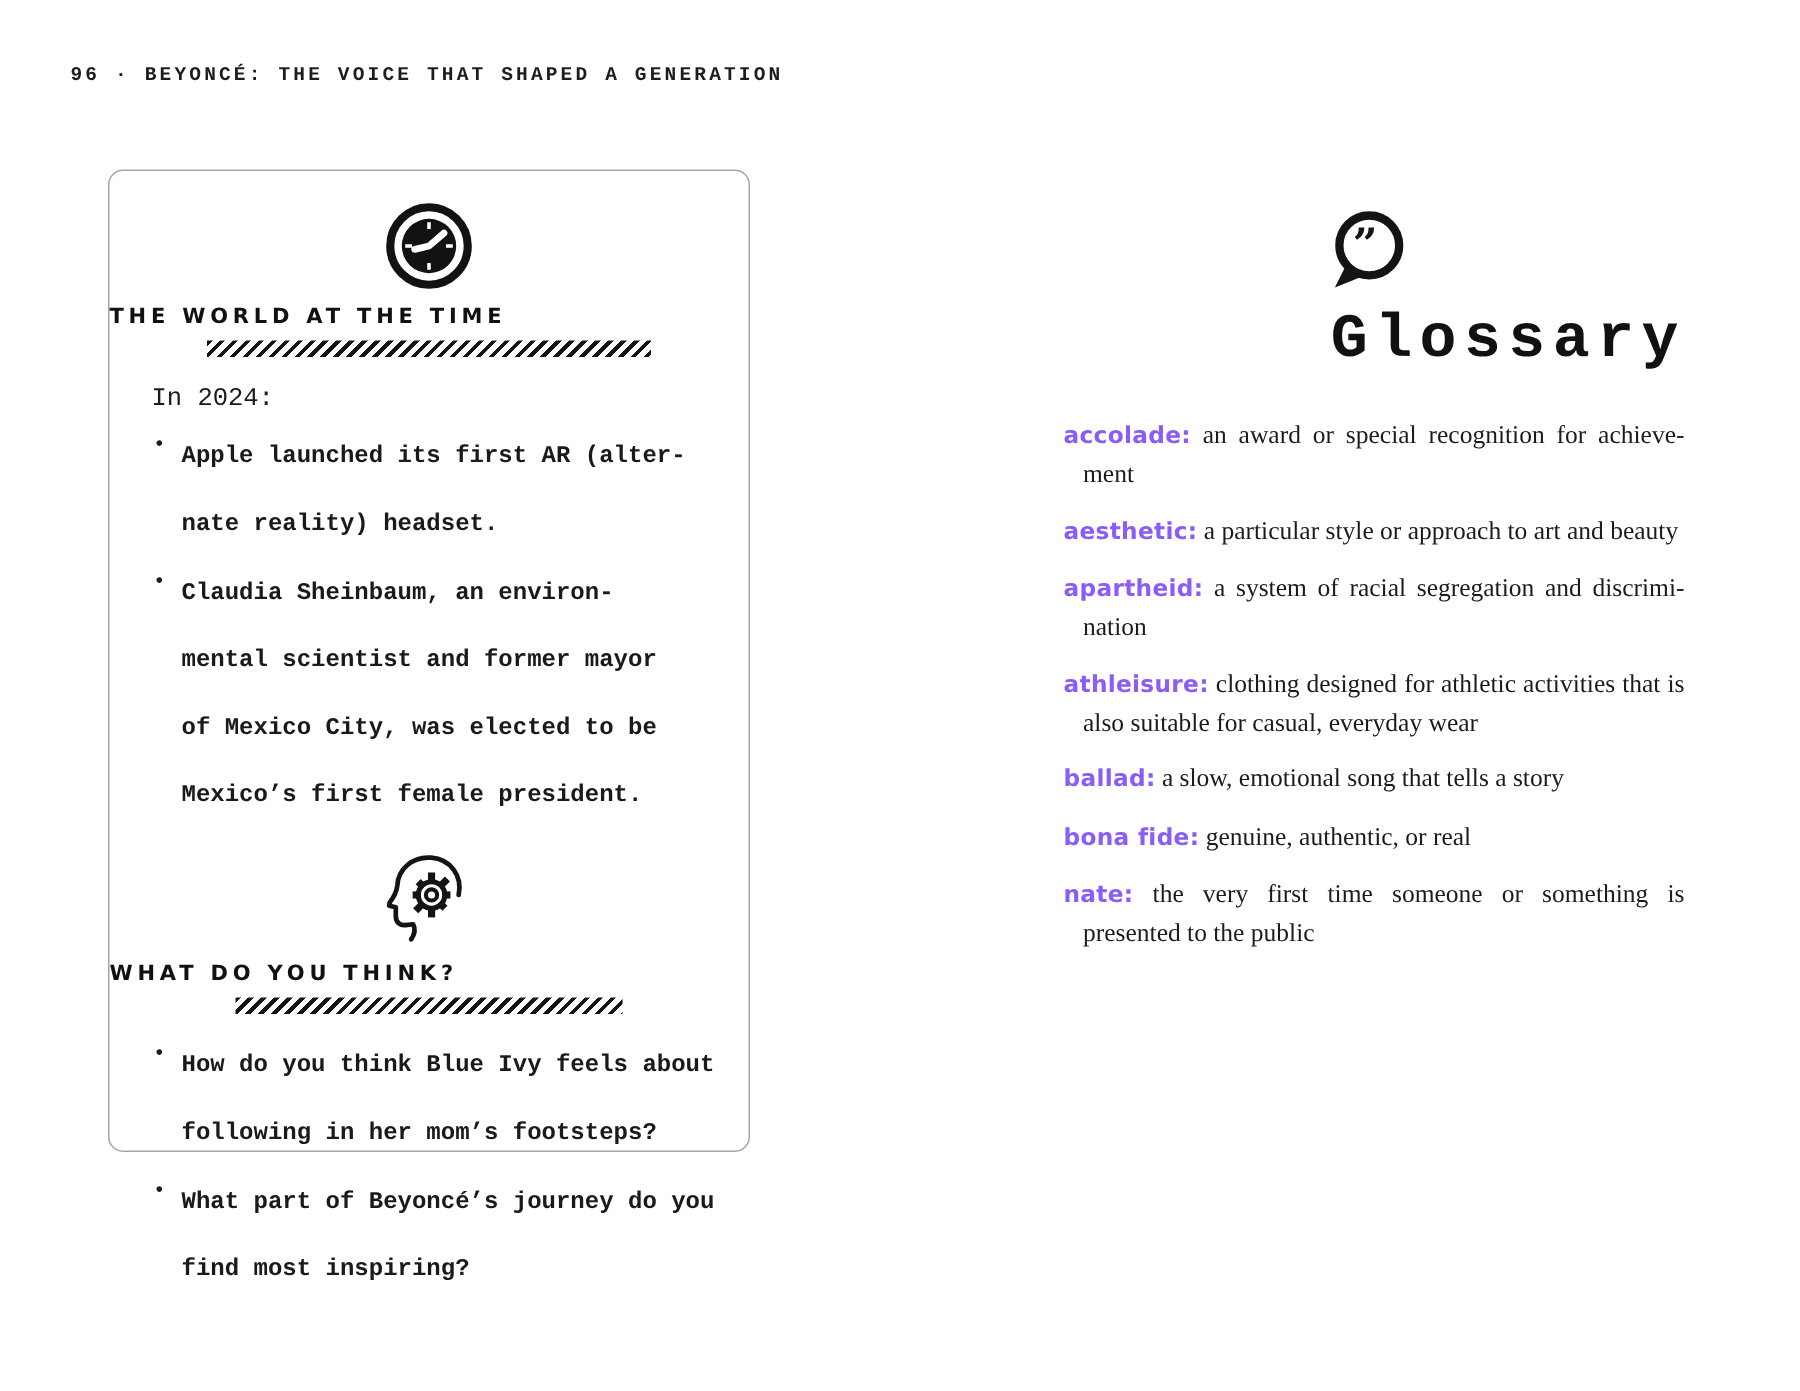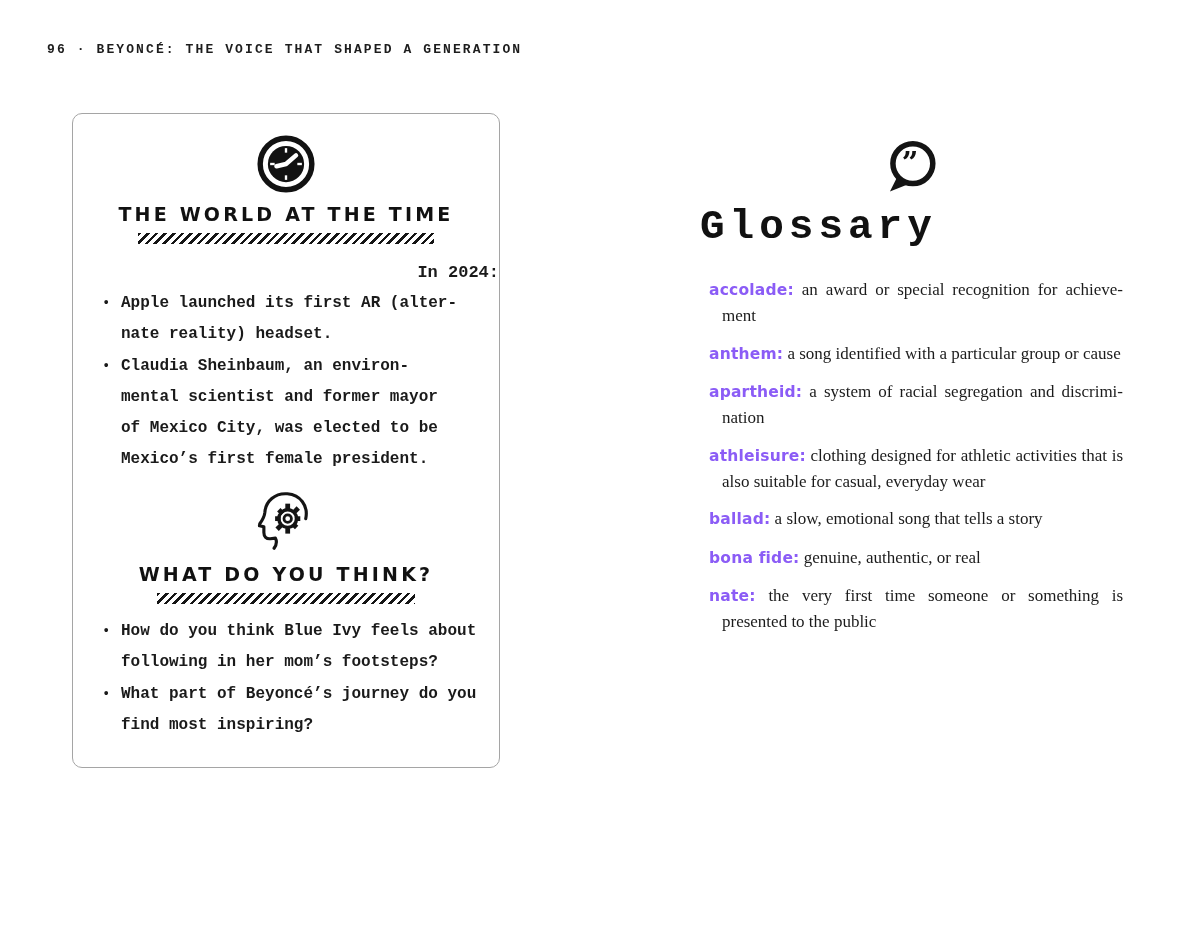--- a/index.html
+++ b/index.html
@@ -40,42 +40,40 @@
     box-sizing: border-box;
     border: 1.5px solid #a5a5a5;
     border-radius: 10px;
     padding-top: 21px;
     background: #ffffff;
   }
   .icon-row { text-align: center; line-height: 0; }
   .icon-row.mt { margin-top: 12px; }
   .box-heading {
     margin: 10px 0 0 0;
-    text-align: center;
     font-family: "DejaVu Sans", sans-serif;
     font-weight: 800;
-    font-size: 19px;
+    font-size: 14px;
     letter-spacing: 3.2px;
     color: #111111;
     white-space: nowrap;
   }
   .hatch {
     height: 11px;
     margin: 8px auto 0 auto;
     background: repeating-linear-gradient(135deg, #151515 0 2.6px, transparent 2.6px 6.1px);
   }
   .hatch-w1 { width: 296px; }
   .hatch-w2 { width: 258px; }
   .intro {
     margin: 19px 0 0 28px;
     font-family: "Liberation Mono", monospace;
-    font-weight: 700;
+    font-weight: 400;
     font-size: 17px;
     color: #1a1a1a;
-    text-align: right;
   }
   .tw-list {
     list-style: none;
     margin: 6px 0 0 0;
     padding: 0 6px 0 29px;
   }
   .tw-list li {
     display: flex;
     align-items: flex-start;
     margin-top: 1px;
@@ -85,35 +83,35 @@
     width: 19px;
     font-family: "Liberation Mono", monospace;
     font-size: 14px;
     line-height: 31px;
     color: #1a1a1a;
   }
   .tw-list .btext {
     font-family: "Liberation Mono", monospace;
     font-weight: 700;
     font-size: 16px;
-    line-height: 31px;
+    line-height: 45px;
     color: #1a1a1a;
     white-space: pre-line;
   }
   .q-list { margin-top: 12px; }
   
   .glossary {
     position: absolute;
     left: 700px;
     top: 138px;
     width: 424px;
   }
   .glossary-title {
     margin: 8px 0 0 0;
-    text-align: left;
+    text-align: right;
     font-family: "Liberation Mono", monospace;
     font-weight: 700;
     font-size: 41px;
     letter-spacing: 5px;
     color: #111111;
   }
   .entries { margin-top: 27px; }
   .entry {
     margin: 0 0 12.5px 9px;
     width: 414px;
@@ -214,21 +212,21 @@
         <svg width="56" height="58" viewBox="0 0 66 68">
           <circle cx="34" cy="30" r="23.5" fill="none" stroke="#141414" stroke-width="6.5"></circle>
           <path d="M 16 45 L 7 63 L 27 55 Z" fill="#141414"></path>
           <text x="21" y="41" font-family="DejaVu Serif, serif" font-weight="bold" font-size="34" fill="#141414">”</text>
         </svg>
       </span>
     </div>
     <h1 class="glossary-title">Glossary</h1>
     <div class="entries">
       <p class="entry"><b>accolade:</b><span> an award or special recognition for achieve­ment</span></p>
-      <p class="entry"><b>anthem:</b><span> a song identified with a particular group or cause</span></p>
+      <p class="entry"><b>aesthetic:</b><span> a particular style or approach to art and beauty</span></p>
       <p class="entry"><b>apartheid:</b><span> a system of racial segregation and discrimi­nation</span></p>
       <p class="entry"><b>athleisure:</b><span> clothing designed for athletic activities that is also suitable for casual, everyday wear</span></p>
       <p class="entry"><b>ballad:</b><span> a slow, emotional song that tells a story</span></p>
       <p class="entry"><b>bona fide:</b><span> genuine, authentic, or real</span></p>
       <p class="entry"><b>nate:</b><span> the very first time someone or something is presented to the public</span></p>
     </div>
   </section>
 
 </div>
 

